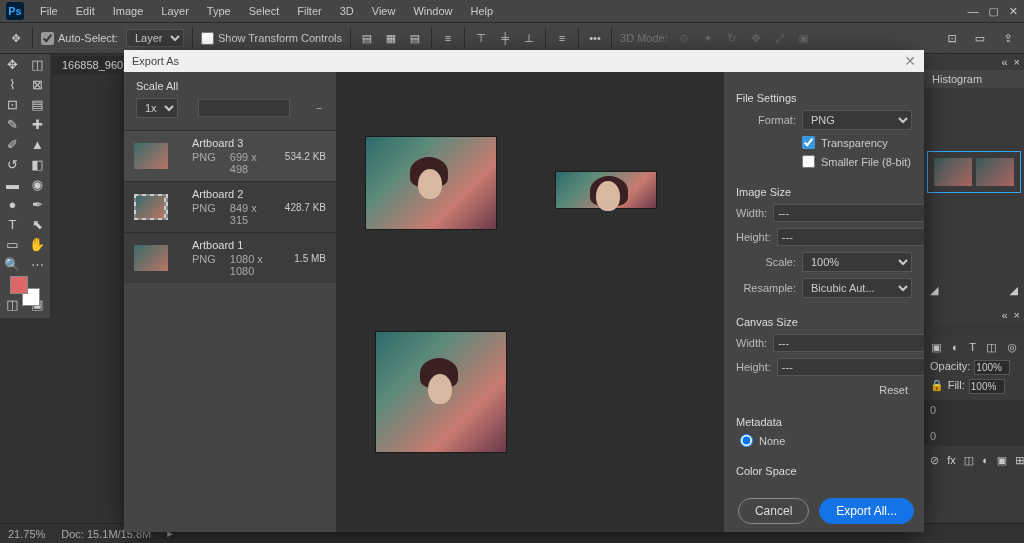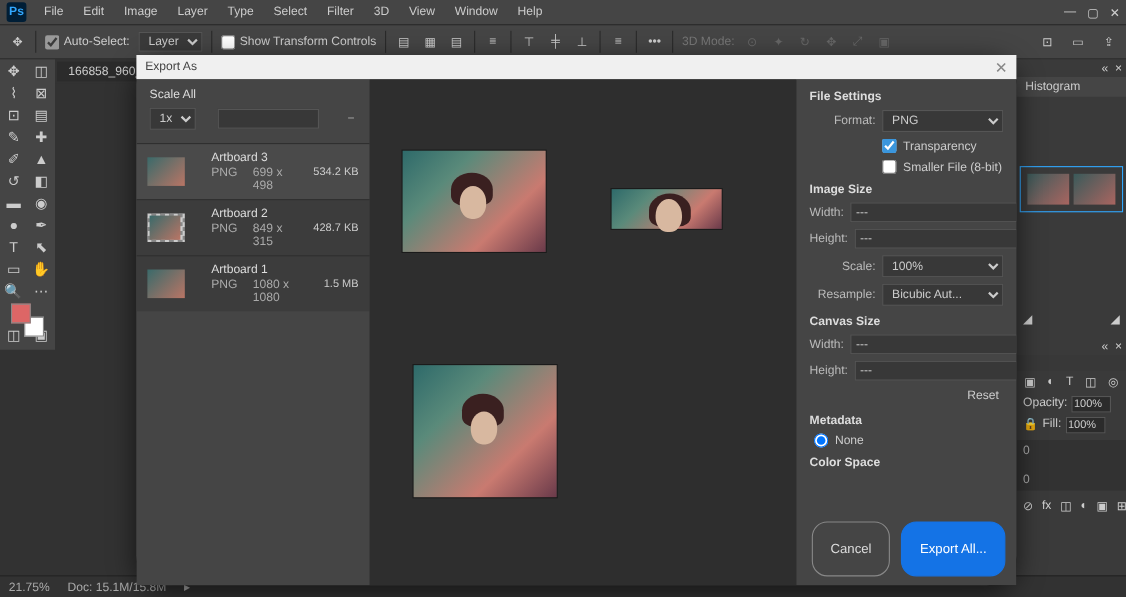--- a/index.html
+++ b/index.html
@@ -70,31 +70,31 @@
 
 .dlg-preview { flex: 1; background: #2e2e2e; position: relative; }
 .pv { position: absolute; background: linear-gradient(135deg,#2e6a6a 0%,#5a8a7a 30%,#c97a70 70%,#6a3a4a 100%); box-shadow: 0 0 0 1px #1a1a1a; }
 .pv1 { left: 30px; top: 65px; width: 130px; height: 92px; }
 .pv2 { left: 220px; top: 100px; width: 100px; height: 36px; }
 .pv3 { left: 40px; top: 260px; width: 130px; height: 120px; }
 .pv .face { position:absolute; left:40%; top:35%; width:24px; height:30px; background:#d8b8a0; border-radius:50% 50% 45% 45%; }
 .pv .hair { position:absolute; left:34%; top:22%; width:38px; height:30px; background:#3a2020; border-radius:50% 50% 30% 30%; }
 
 .dlg-right { width: 200px; background: #454545; padding: 8px 12px; display: flex; flex-direction: column; gap: 6px; overflow: hidden; }
-.dlg-right h4 { font-weight: bold; color: #ddd; margin-top: 2px; }
+.dlg-right h4 { font-weight: normal; color: #ddd; margin-top: 12px; }
 .dlg-right .row { display: flex; align-items: center; gap: 6px; }
 .dlg-right .row label { width: 60px; text-align: right; color: #bbb; }
 .dlg-right select, .dlg-right input[type=text] { flex: 1; background: #383838; color: #ccc; border: 1px solid #555; padding: 2px 4px; font-size: 11px; }
 .dlg-right .chkrow { display: flex; align-items: center; gap: 6px; padding-left: 66px; color: #ccc; }
 .dlg-right .chkrow input { accent-color: #3a96dd; }
 .dlg-right .radio { display: flex; align-items: center; gap: 6px; padding-left: 4px; color: #ccc; }
 .dlg-right .reset { align-self: flex-end; color: #ccc; background: transparent; border: none; padding: 2px 4px; }
 
 .dlg-buttons { position: absolute; right: 10px; bottom: 8px; display: flex; gap: 10px; }
-.dlg-buttons button { padding: 17px 16px; border-radius: 14px; font-size: 12px; border: 1px solid #888; background: #454545; color: #ddd; }
+.dlg-buttons button { padding: 5px 16px; border-radius: 14px; font-size: 12px; border: 1px solid #888; background: #454545; color: #ddd; }
 .dlg-buttons button.primary { background: #1473e6; border-color: #1473e6; color: #fff; }
 </style>
 </head>
 <body>
 
 <div class="menubar">
   <div class="ps-icon">Ps</div>
   <span class="menu-item">File</span>
   <span class="menu-item">Edit</span>
   <span class="menu-item">Image</span>

